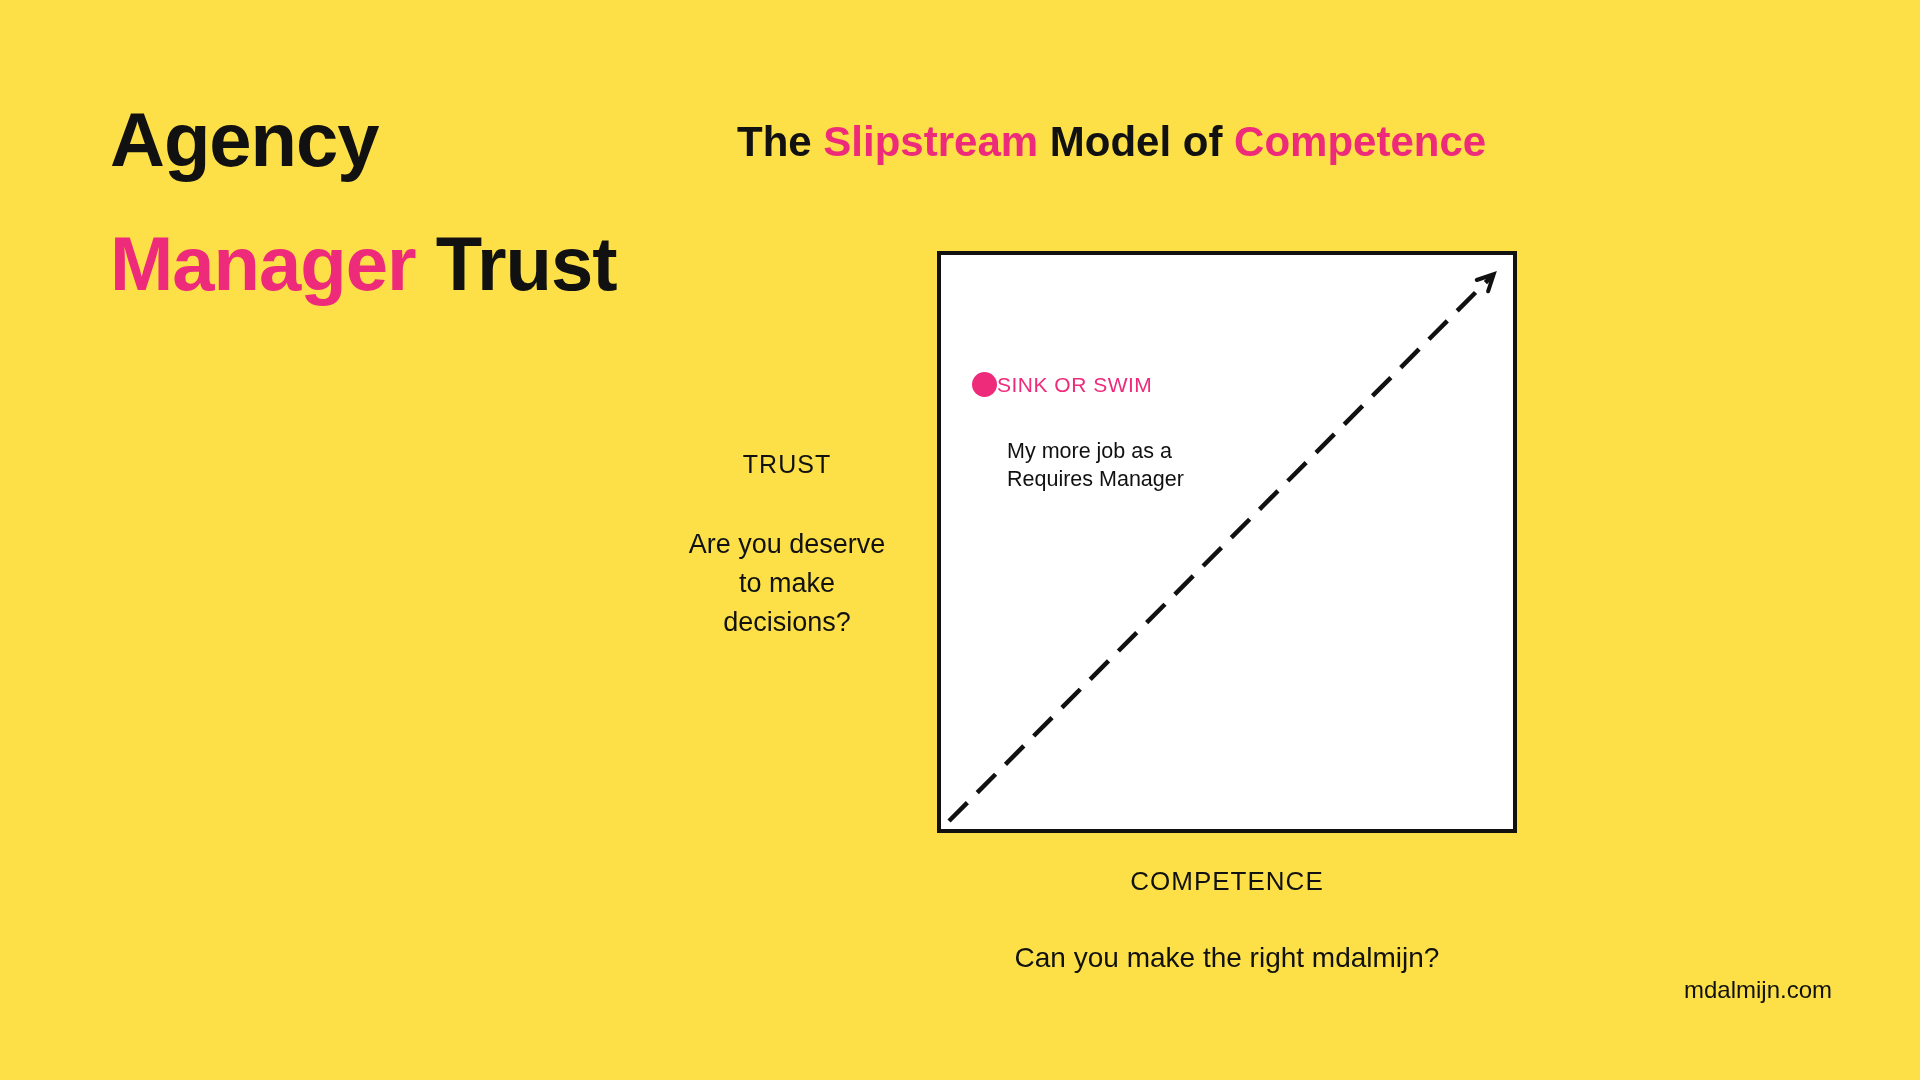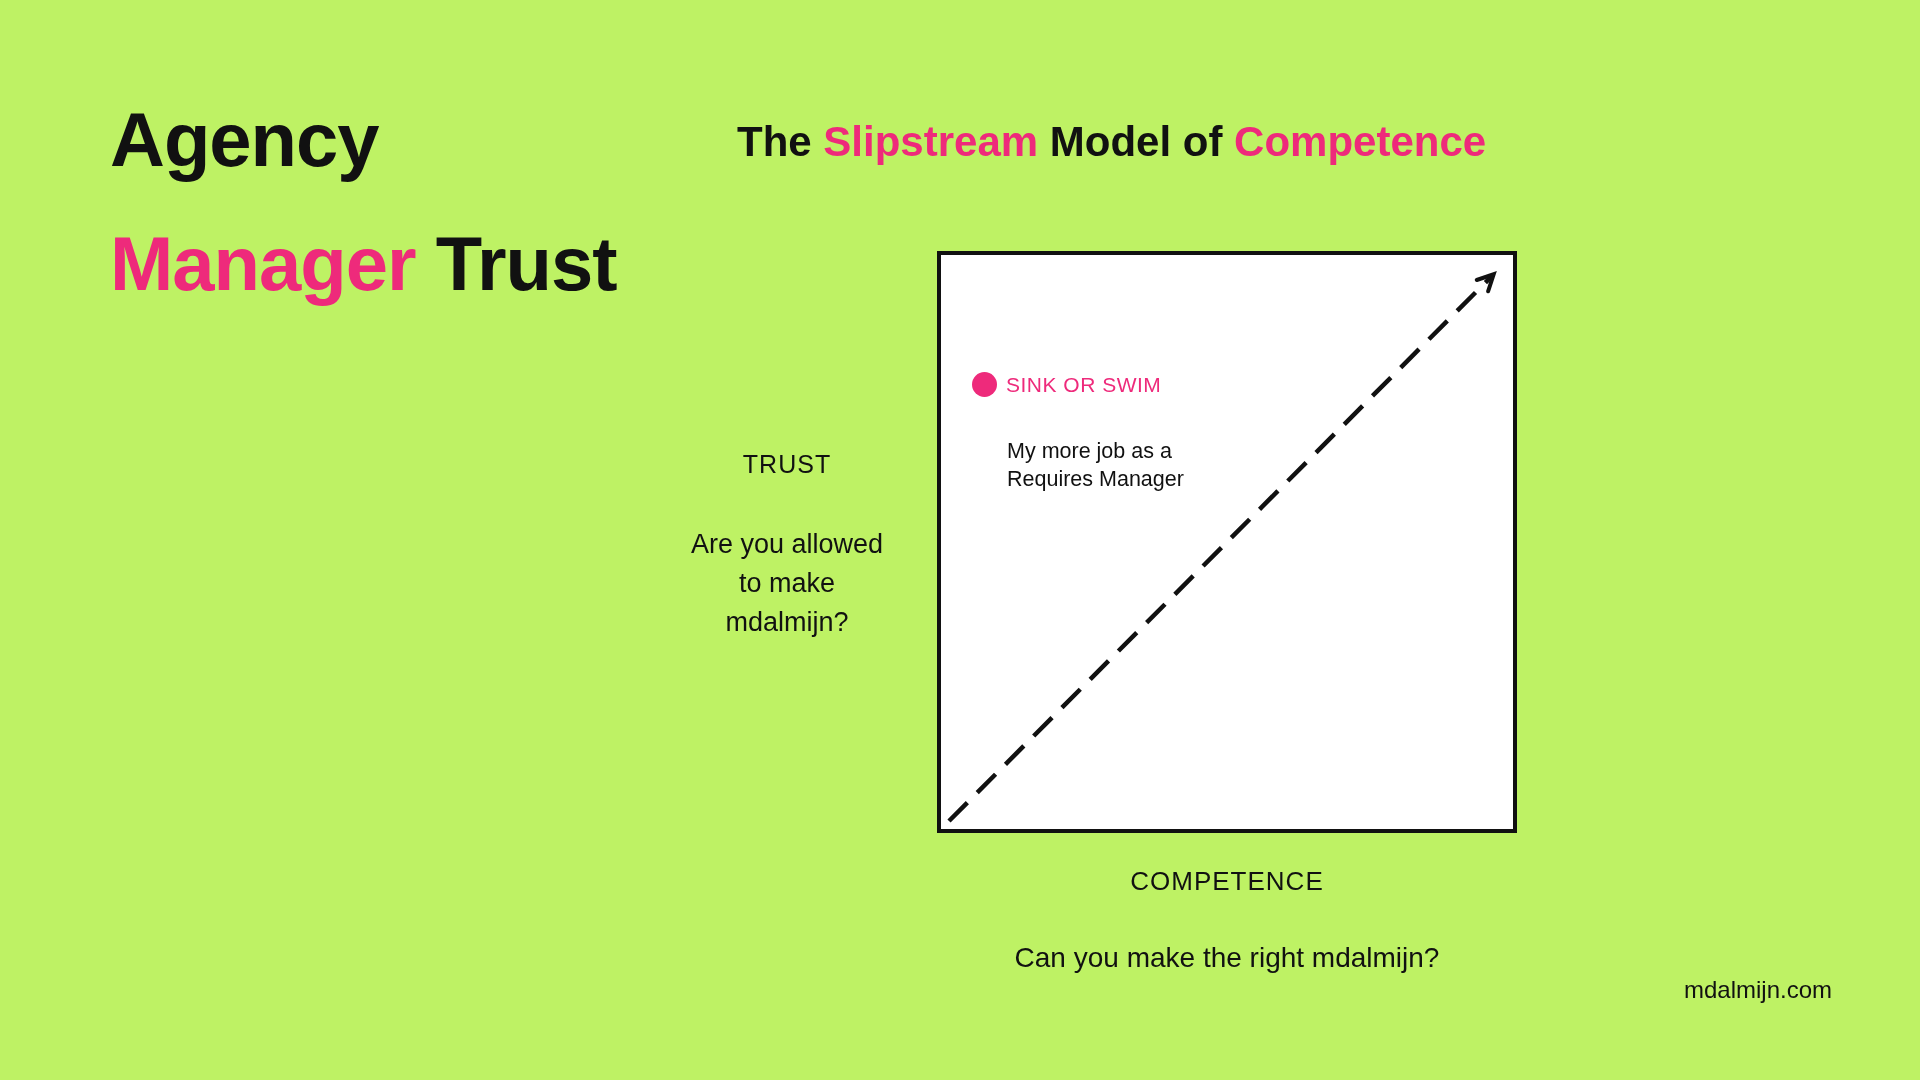--- a/index.html
+++ b/index.html
@@ -2,21 +2,21 @@
 <html><head>
 <meta charset="utf-8">
 <style>
   * { margin: 0; padding: 0; box-sizing: border-box; }
   html, body { background: #ffffff; }
   body { font-family: "Liberation Sans", sans-serif; color: #111111; }
   .canvas {
     position: relative;
     width: 1920px;
     height: 1080px;
-    background: #bef264;
+    background: #fde047;
     overflow: hidden;
     padding-left: 21px;
   }
   .accent { color: #ee2a7b; }
 
   
   .hero { position: absolute; left: 110px; top: 100px; }
   .hero-line { font-size: 76px; font-weight: 800; line-height: 1.05; letter-spacing: -1px; }
   .hero-line2 { margin-top: 44px; }
 
@@ -36,21 +36,21 @@
     position: absolute; left: 937px; top: 251px;
     width: 580px; height: 582px;
     border: 4px solid #111111;
     background: #ffffff;
   }
   .plot-box svg { position: absolute; left: 0; top: 0; width: 100%; height: 100%; }
 
   
   .point-row {
     position: absolute; left: 972px; top: 372px;
-    display: flex; align-items: center; gap: 9px;
+    display: flex; align-items: center; gap: 0;
   }
   .point-dot {
     width: 25px; height: 25px; border-radius: 50%;
     background: #ee2a7b; flex: 0 0 auto;
   }
   .point-label {
     font-size: 21px; color: #ee2a7b; letter-spacing: 0.5px; font-weight: 500;
   }
   .point-desc {
     position: absolute; left: 1007px; top: 438px;
@@ -116,20 +116,20 @@
   <div class="point-row">
     <span class="point-dot"></span>
     <span class="point-label">SINK OR SWIM</span>
   </div>
   <div class="point-desc">
     <div>My more job as a</div>
     <div>Requires Manager</div>
   </div>
 
   <div class="y-axis-label">TRUST</div>
-  <div class="y-axis-question">Are you allowed to make mdalmijn?</div>
+  <div class="y-axis-question">Are you deserve to make decisions?</div>
 
   <div class="x-axis-label">COMPETENCE</div>
   <div class="x-axis-question">Can you make the right mdalmijn?</div>
 
   <div class="credit">mdalmijn.com</div>
 
 </div>
 
 </body></html>

